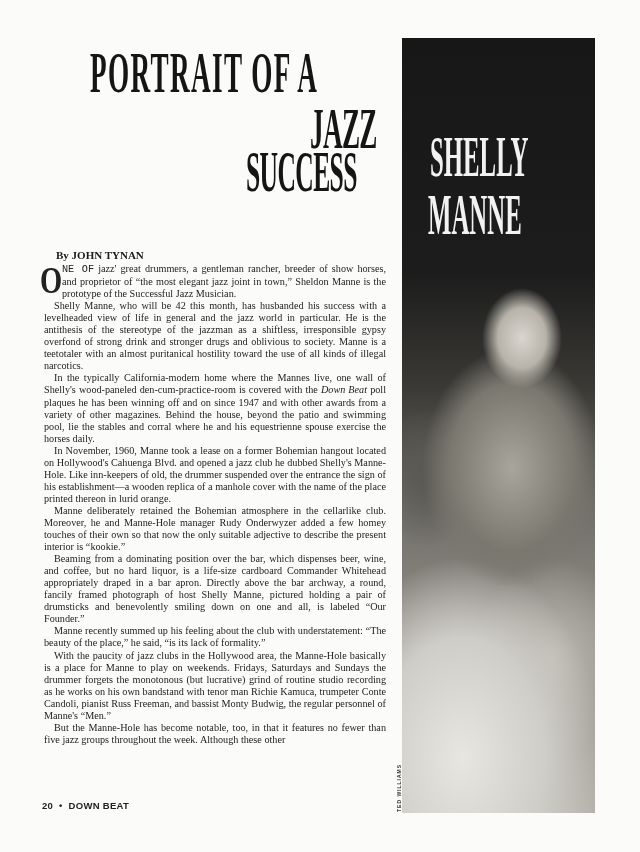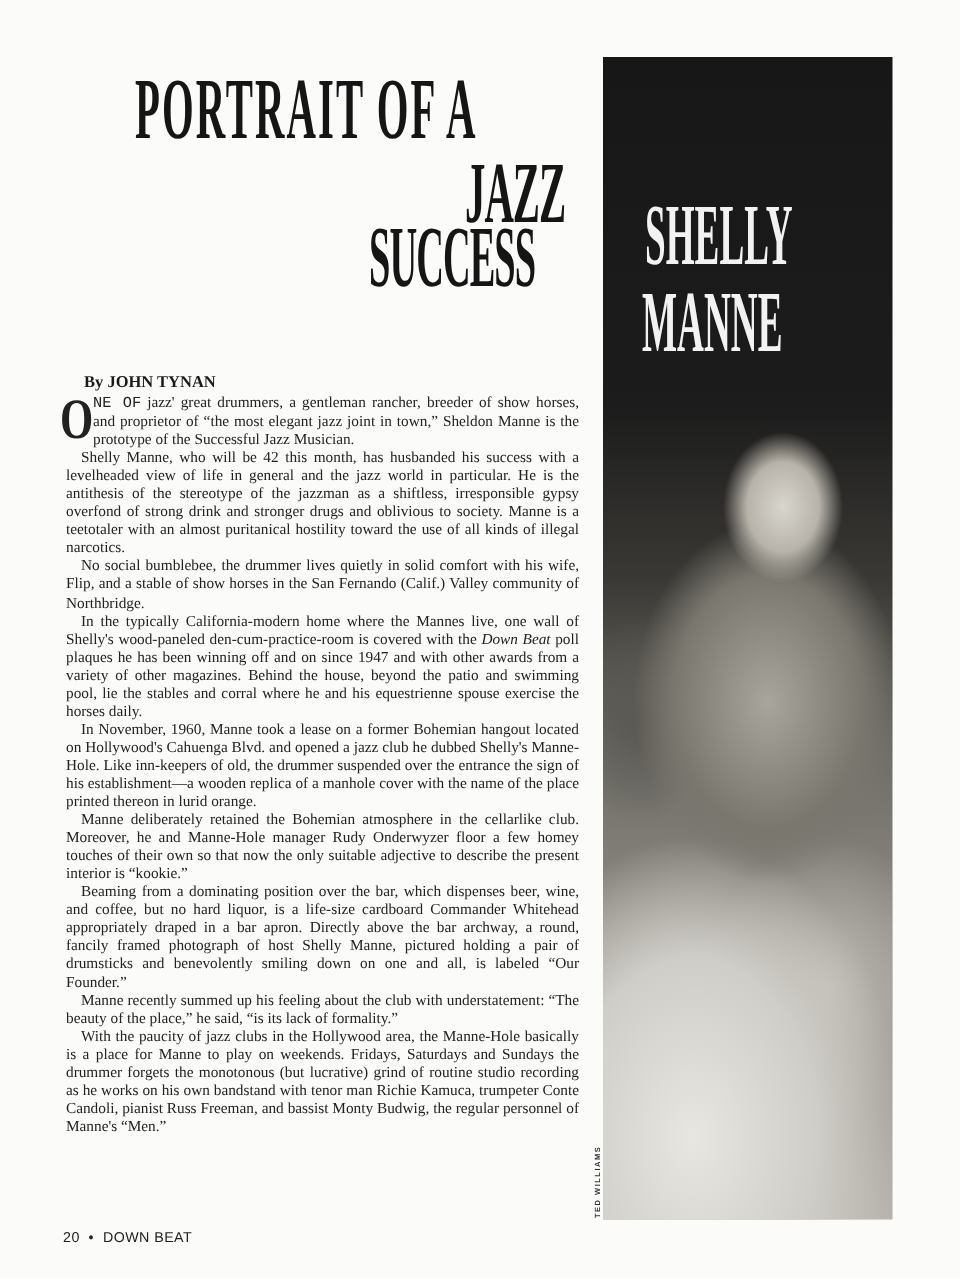--- a/index.html
+++ b/index.html
@@ -58,48 +58,48 @@
   .body p { margin: 0; text-indent: 10px; }
   .body p.first { text-indent: 0; }
   .dropcap {
     float: left; font-size: 38px; line-height: 30px; height: 32px;
     font-weight: bold; margin: 2px 4px 0 -4px;
     transform: scaleX(0.75); transform-origin: left top; width: 18px;
     font-family: "Liberation Serif", serif;
   }
   .smallcaps { font-variant: small-caps; font-family: Liberation Mono, monospace; }
   .footer {
-    position: absolute; left: 42px; top: 820px;
-    font-family: "Liberation Sans", sans-serif; font-size: 9.5px; font-weight: normal; color: #222;
+    position: absolute; left: 42px; top: 800px;
+    font-family: "Liberation Sans", sans-serif; font-size: 9.5px; font-weight: bold; color: #222;
     letter-spacing: 0.3px;
   }
 </style>
 </head>
 <body>
 
 <div class="title-line" id="t1">PORTRAIT OF A</div>
 <div class="title-line" id="t2">JAZZ</div>
 <div class="title-line" id="t3">SUCCESS</div>
 
 <div class="photo"></div>
 <div class="photo-title" id="pt1">SHELLY</div>
 <div class="photo-title" id="pt2">MANNE</div>
 <div class="credit">TED WILLIAMS</div>
 
 <div class="byline">By JOHN TYNAN</div>
 
 <div class="body">
   <p class="first"><span class="dropcap">O</span><span class="smallcaps">NE OF</span><span> jazz' great drummers, a gentleman rancher, breeder of show horses, and proprietor of “the most elegant jazz joint in town,” Sheldon Manne is the prototype of the Successful Jazz Musician.</span></p>
   <p>Shelly Manne, who will be 42 this month, has husbanded his success with a levelheaded view of life in general and the jazz world in particular. He is the antithesis of the stereotype of the jazzman as a shiftless, irre­sponsible gypsy overfond of strong drink and stronger drugs and oblivious to society. Manne is a teetotaler with an almost puritanical hostility toward the use of all kinds of illegal narcotics.</p>
-  <p>No social bumblebee, the drummer lives quietly in solid comfort with his wife, Flip, and a stable of show horses in the San Fernando (Calif.) Valley community of Northbridge.</p>
   <p>In the typically California-modern home where the Mannes live, one wall of Shelly's wood-paneled den-cum-practice-room is covered with the <i>Down Beat</i> poll plaques he has been winning off and on since 1947 and with other awards from a variety of other magazines. Behind the house, beyond the patio and swimming pool, lie the stables and corral where he and his equestrienne spouse exercise the horses daily.</p>
   <p>In November, 1960, Manne took a lease on a former Bohemian hangout located on Hollywood's Cahuenga Blvd. and opened a jazz club he dubbed Shelly's Manne-Hole. Like inn-keepers of old, the drummer suspended over the entrance the sign of his establishment—a wooden replica of a manhole cover with the name of the place printed thereon in lurid orange.</p>
-  <p>Manne deliberately retained the Bohemian atmosphere in the cellarlike club. Moreover, he and Manne-Hole manager Rudy Onderwyzer floor a few homey touches of their own so that now the only suitable adjective to describe the present interior is “kookie.”</p>
+  <p>Manne deliberately retained the Bohemian atmosphere in the cellarlike club. Moreover, he and Manne-Hole manager Rudy Onderwyzer added a few homey touches of their own so that now the only suitable adjective to describe the present interior is “kookie.”</p>
   <p>Beaming from a dominating position over the bar, which dispenses beer, wine, and coffee, but no hard liquor, is a life-size cardboard Commander Whitehead appropriately draped in a bar apron. Directly above the bar archway, a round, fancily framed photograph of host Shelly Manne, pic­tured holding a pair of drumsticks and benevolently smiling down on one and all, is labeled “Our Founder.”</p>
   <p>Manne recently summed up his feeling about the club with understate­ment: “The beauty of the place,” he said, “is its lack of formality.”</p>
   <p>With the paucity of jazz clubs in the Hollywood area, the Manne-Hole basically is a place for Manne to play on weekends. Fridays, Saturdays and Sundays the drummer forgets the monotonous (but lucrative) grind of routine studio recording as he works on his own bandstand with tenor man Richie Kamuca, trumpeter Conte Candoli, pianist Russ Freeman, and bassist Monty Budwig, the regular personnel of Manne's “Men.”</p>
+  <p>But the Manne-Hole has become notable, too, in that it features no fewer than five jazz groups throughout the week. Although these other</p>
 </div>
 
 <div class="footer">
   <span>20</span>
   &nbsp;<span>•</span>&nbsp;
   <span>DOWN BEAT</span>
 </div>
 
 </body></html>

